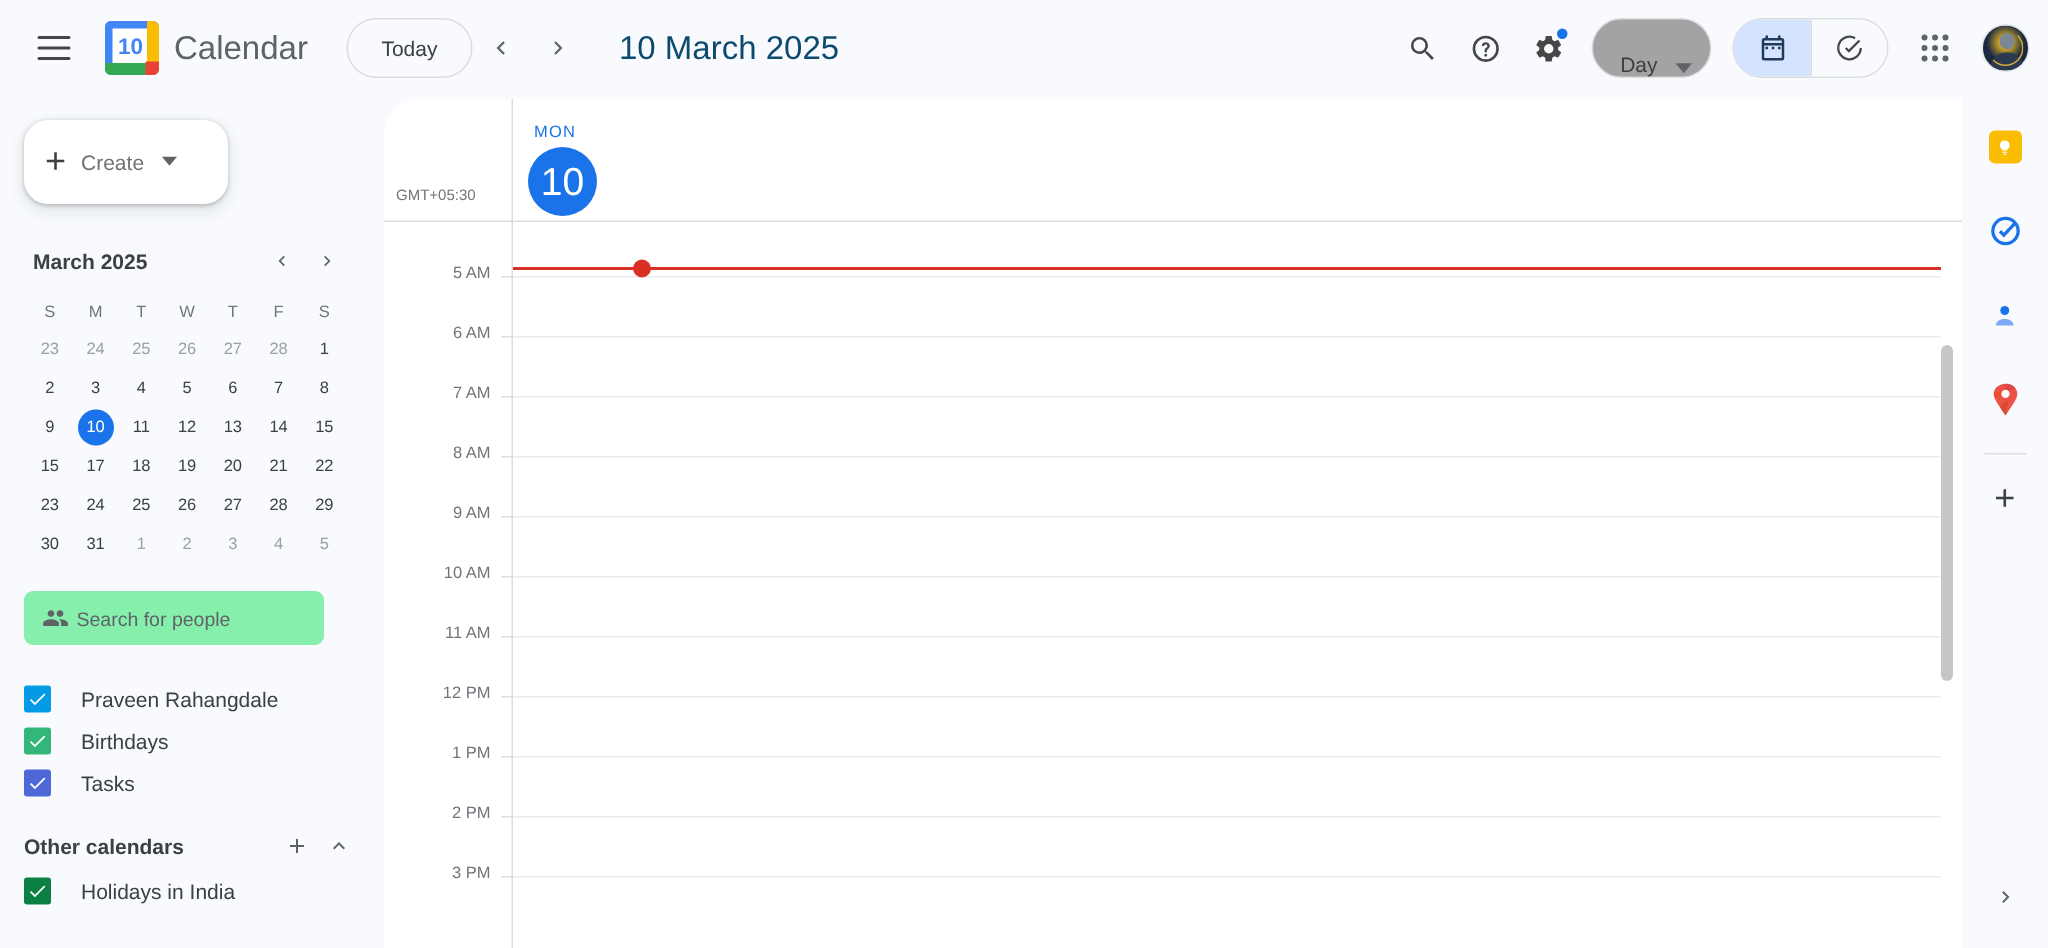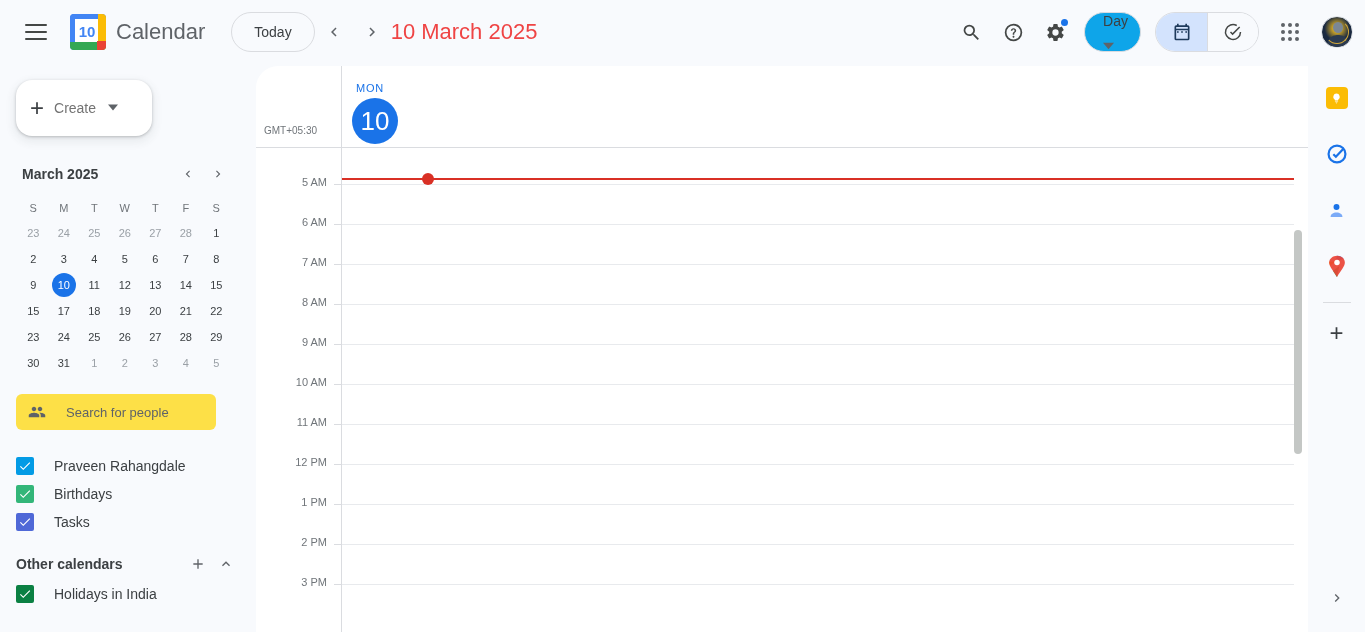--- a/index.html
+++ b/index.html
@@ -44,37 +44,37 @@
     margin-left: 26px; height: 40px; padding: 0 22px;
     border: 1px solid #dadce0; border-radius: 20px; background: #f8fafd;
     font-size: 14px; color: #3c4043; cursor: pointer;
     display: flex; align-items: center;
   }
   .navchev {
     width: 38px; height: 38px; border-radius: 50%; display:flex;
     align-items:center; justify-content:center; cursor:pointer; color:#5f6368;
   }
   .navchev:first-of-type { margin-left: 14px; }
-  .date-title { font-size: 22px; color:#ef4444; white-space: nowrap; }
+  .date-title { font-size: 22px; color:#0c4a6e; margin-left: 22px; white-space: nowrap; }
 
   .topbar-right { margin-left: auto; display: flex; align-items: center; padding-right: 12px; }
   .icon-btn {
     width: 42px; height: 42px; border-radius: 50%; display:flex;
     align-items:center; justify-content:center; cursor:pointer; color:#444746;
     position: relative;
   }
   .badge-dot {
     position:absolute; top: 8px; right: 8px; width: 7px; height: 7px;
     border-radius:50%; background:#1a73e8;
   }
   .view-select {
     margin-left: 8px; height: 40px; padding: 0 12px 0 18px;
-    border:1px solid #dadce0; border-radius: 20px; background:#0ea5e9;
-    display:flex; align-items:flex-start; gap:12px; cursor:pointer;
-    font-size: 14px; color:#3c4043;flex-direction:column;
+    border:1px solid #dadce0; border-radius: 20px; background:#a3a3a3;
+    display:flex; align-items:flex-end; gap:12px; cursor:pointer;
+    font-size: 14px; color:#3c4043;
   }
   .seg-toggle {
     margin-left: 14px; display:flex; height:40px; border:1px solid #dadce0;
     border-radius:20px; overflow:hidden;
   }
   .seg {
     width: 51px; display:flex; align-items:center; justify-content:center;
     cursor:pointer; color:#1f3b5c; background:#f8fafd;
   }
   .seg.active { background:#d3e3fd; }
@@ -120,22 +120,22 @@
   }
   .mini-grid .dow { color:#70757a; height:24px; }
   .mini-grid .day { cursor:pointer; }
   .mini-grid .muted { color:#9aa0a6; }
   .mini-grid .sel span {
     width:24px;height:24px;border-radius:50%;background:#1a73e8;color:#fff;
     display:flex;align-items:center;justify-content:center; font-size:11px; font-weight:500;
   }
 
   .people-search {
-    margin:18px 16px 0 16px; height:36px; width:200px; background:#fde047;
-    border-radius:6px; display:flex; align-items:center; gap:20px; padding-left:12px; cursor:text;
+    margin:18px 16px 0 16px; height:36px; width:200px; background:#86efac;
+    border-radius:6px; display:flex; align-items:center; gap:5px; padding-left:12px; cursor:text;
   }
   .people-search .ph { font-size:13px; color:#5f6368; }
 
   .cal-section { margin-top: 22px; padding: 0 16px 0 16px; }
   .cal-head {
     display:flex; align-items:center; height:32px; font-size:14px; font-weight:700; color:#3c4043;
   }
   .cal-head .spacer { flex:1; }
   .cal-head .mini-nav { margin-left:0; }
   .cal-item { display:flex; align-items:center; height:28px; gap:20px; cursor:pointer; }

